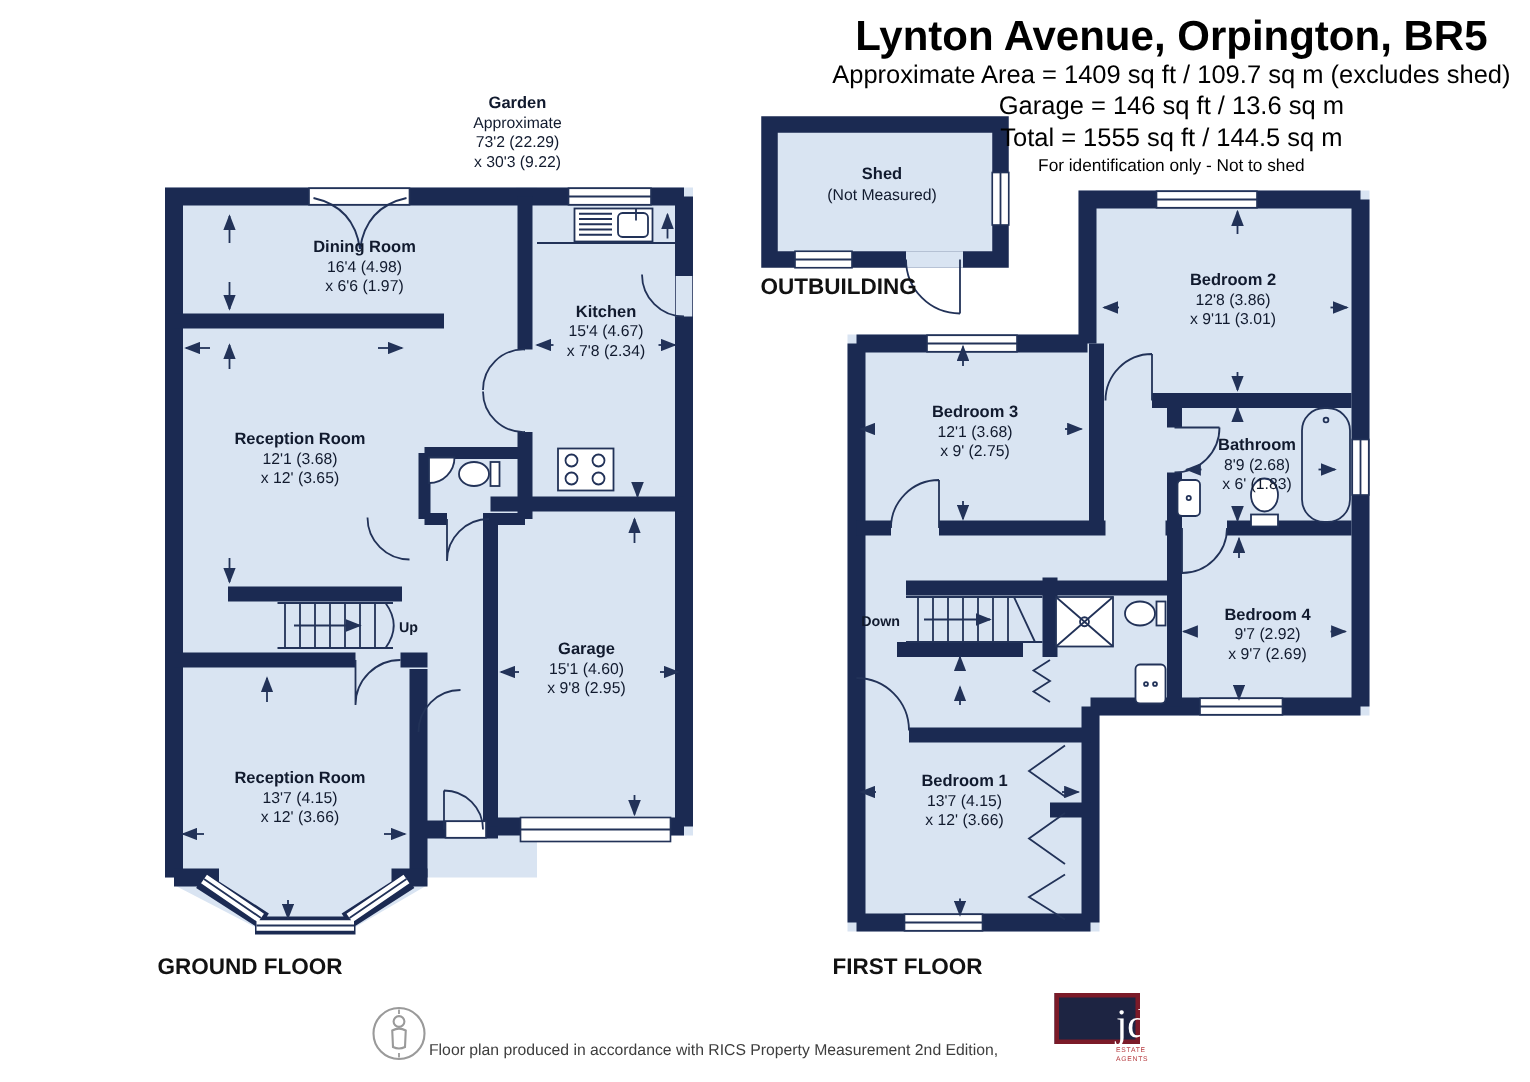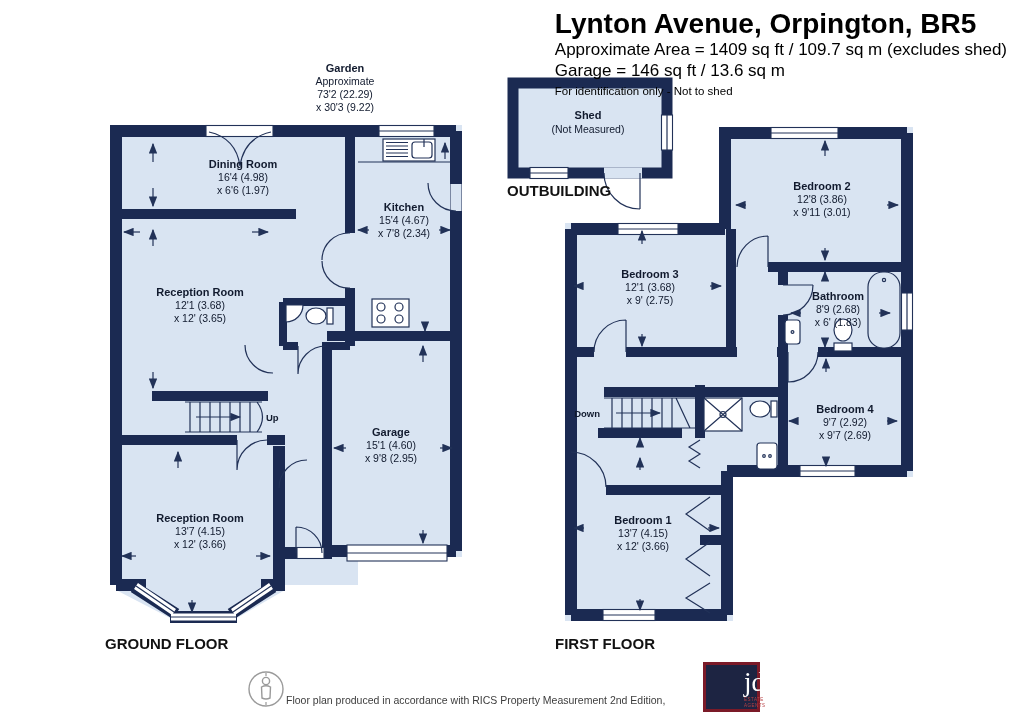--- a/index.html
+++ b/index.html
@@ -21,29 +21,29 @@
   .gap{fill:var(--floor);stroke:none;}
   .fxw{fill:#ffffff;stroke:var(--ink);stroke-width:1.2;}
   .fxf{fill:var(--floor);stroke:var(--ink);stroke-width:1.2;}
   .arrow{stroke:var(--ink);stroke-width:1.2;fill:none;marker-end:url(#ah);}
   .whiteband{stroke:#ffffff;stroke-width:7;fill:none;}
   .rname{font:bold 11px "Liberation Sans",sans-serif;fill:#111a2e;text-anchor:middle;}
   .rdim{font:10.5px "Liberation Sans",sans-serif;fill:#111a2e;text-anchor:middle;}
   .flabel{font:bold 15px "Liberation Sans",sans-serif;fill:#121212;}
   .updown{font:bold 9.5px "Liberation Sans",sans-serif;fill:#111a2e;}
   
-  #header{position:absolute;top:8px;right:13px;text-align:left;color:#000;}
+  #header{position:absolute;top:8px;right:13px;text-align:center;color:#000;}
   #header .title{font-size:28px;font-weight:bold;line-height:1.15;}
   #header .hline{font-size:17px;line-height:1.22;}
   #header .hsmall{font-size:11.5px;margin-top:3px;}
   
   #footer-text{position:absolute;left:286px;top:667px;font-size:10.5px;color:#3d3d3d;
                line-height:1.3;white-space:pre;}
   #person-badge{position:absolute;left:246px;top:669px;}
-  #jdm-logo{position:absolute;left:703px;top:662px;width:57px;height:50px;
+  #jdm-logo{position:absolute;left:703px;top:662px;width:57px;height:34px;
             background:var(--logo-bg);border:3px solid var(--logo-red);box-sizing:border-box;
             text-align:center;padding-left:38px;}
   #jdm-logo .big{font-family:"Liberation Serif",serif;color:#fff;font-size:27px;line-height:30px;display:block;margin-top:2px;}
   #jdm-logo .sub{font-family:"Liberation Sans",sans-serif;color:#b84045;font-size:4.5px;letter-spacing:.5px;display:block;line-height:6px;}
 </style>
 </head>
 <body>
 
 <div id="page">
 
@@ -304,20 +304,21 @@
         <text class="rdim" x="643" y="550">x 12' (3.66)</text>
       </g>
       <text class="flabel" x="555" y="649">FIRST FLOOR</text>
     </g>
   </svg>
 
   <div id="header">
     <div class="title">Lynton Avenue, Orpington, BR5</div>
     <div class="hline">Approximate Area = 1409 sq ft / 109.7 sq m (excludes shed)</div>
     <div class="hline">Garage = 146 sq ft / 13.6 sq m</div>
+    <div class="hline">Total = 1555 sq ft / 144.5 sq m</div>
     <div class="hsmall">For identification only - Not to shed</div>
   </div>
 
   <svg id="person-badge" width="40" height="40" viewBox="0 0 40 40">
     <circle cx="20" cy="20" r="17" fill="none" stroke="#9a9a9a" stroke-width="1.4"></circle>
     <circle cx="20" cy="12" r="3.6" fill="none" stroke="#9a9a9a" stroke-width="1.4"></circle>
     <path d="M15.5 18 Q20 15.5 24.5 18 L24 29 Q20 31 16 29 Z" fill="none" stroke="#9a9a9a" stroke-width="1.4"></path>
     <path d="M20 4 V7 M20 33 V36" stroke="#9a9a9a" stroke-width="1.2"></path>
   </svg>
   <div id="footer-text">

